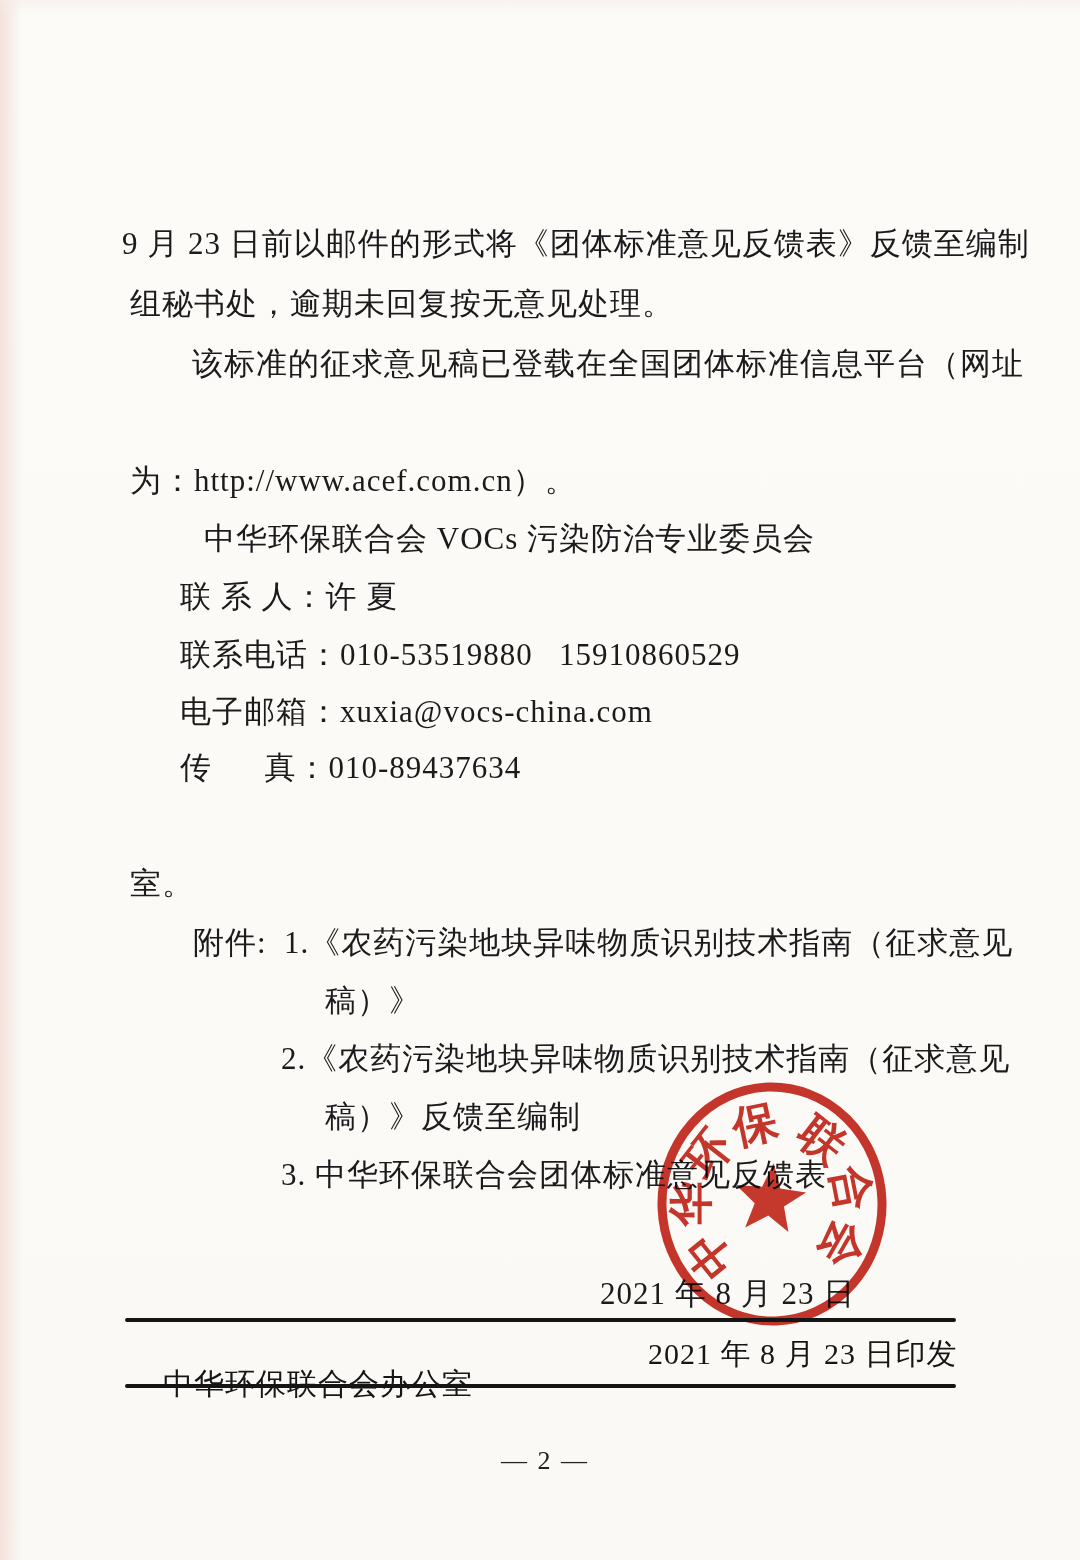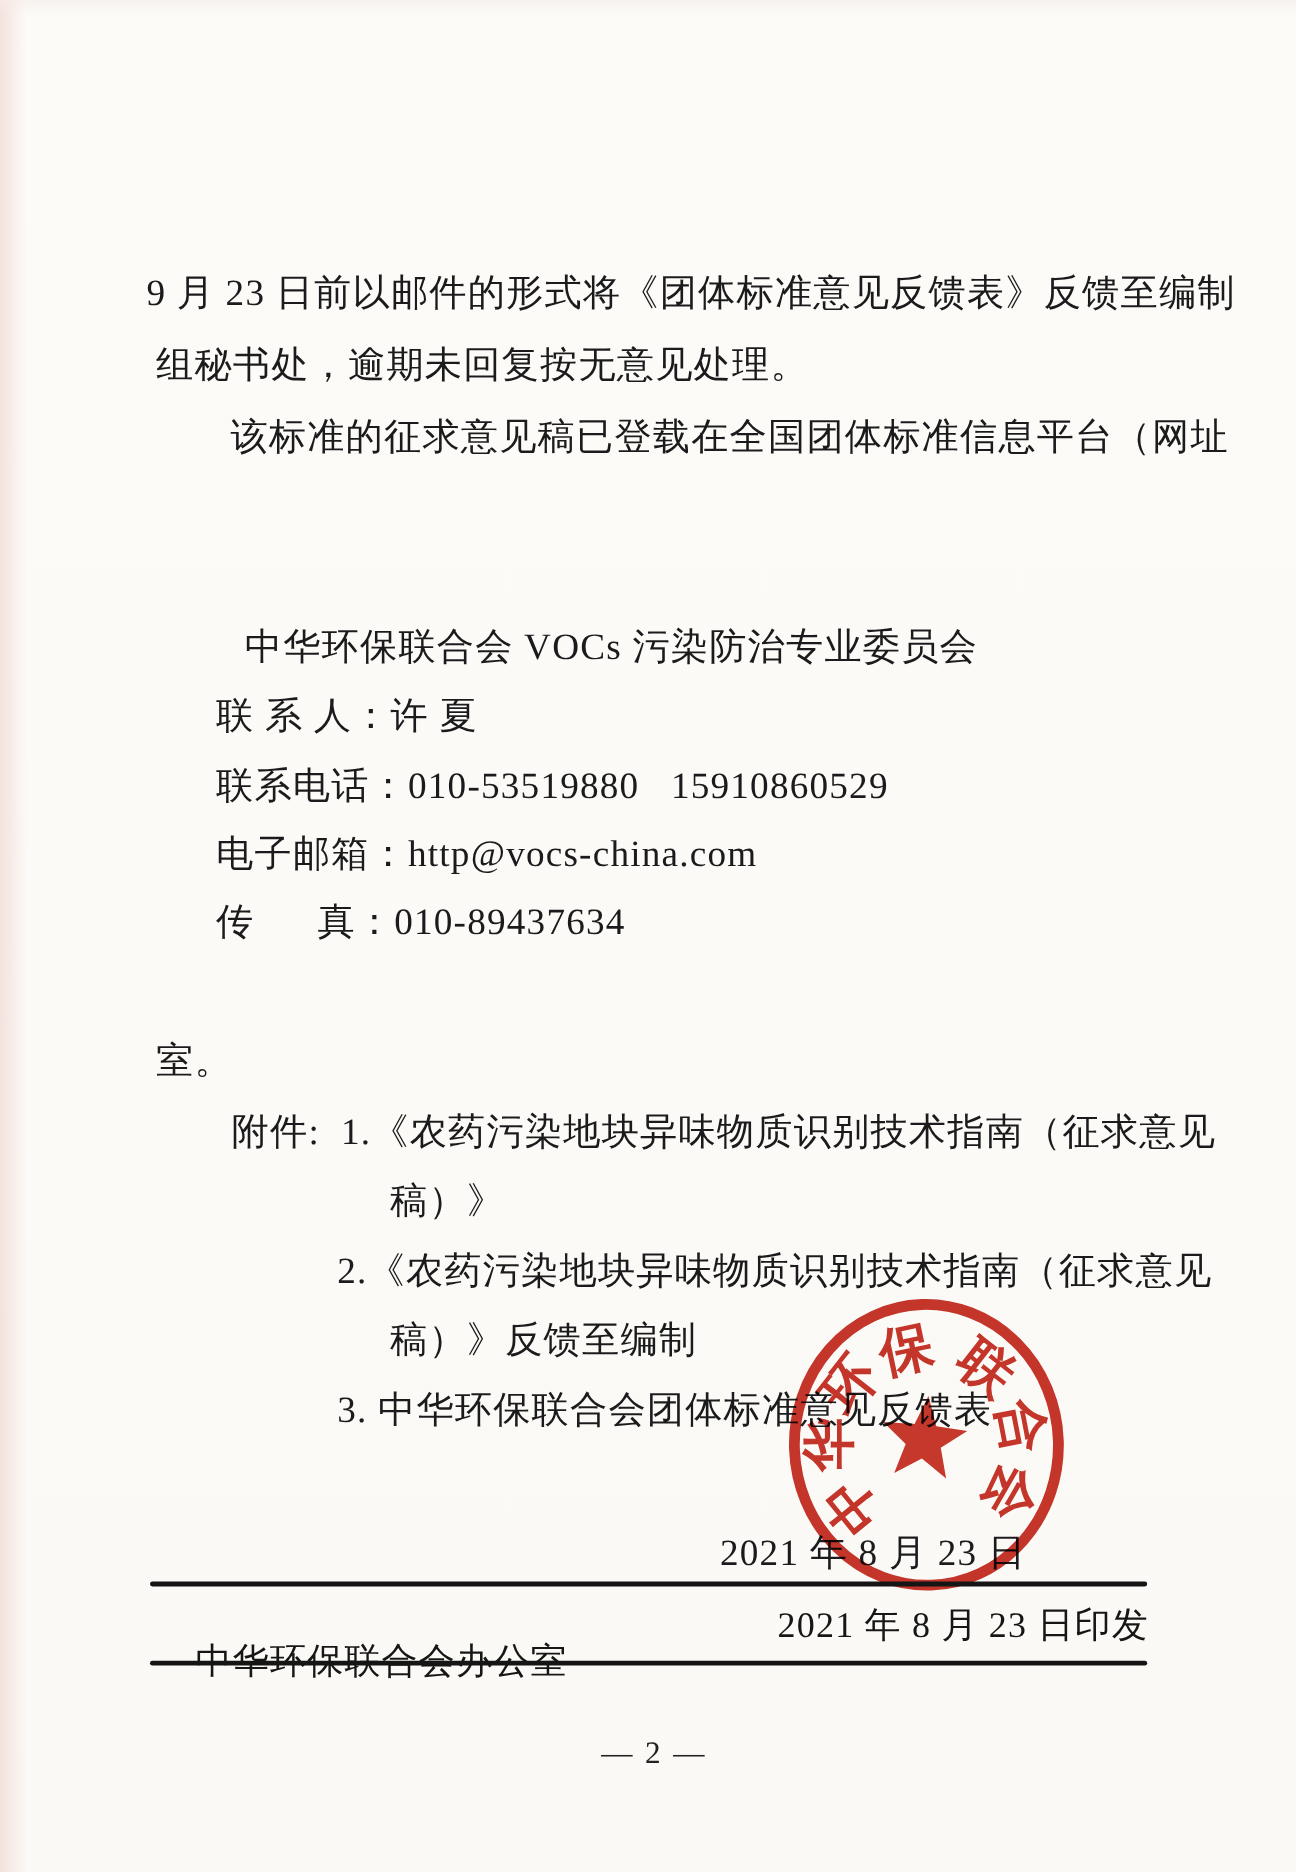--- a/index.html
+++ b/index.html
@@ -81,25 +81,26 @@
 <body>
 
 <div class="page">
 
   <div class="scan-edge-left"></div>
   <div class="scan-edge-top"></div>
 
   <div class="line" style="left:122px; top:226px;">9 月 23 日前以邮件的形式将《团体标准意见反馈表》反馈至编制</div>
   <div class="line" style="left:130px; top:286px;">组秘书处，逾期未回复按无意见处理。</div>
   <div class="line" style="left:192px; top:346px;">该标准的征求意见稿已登载在全国团体标准信息平台（网址</div>
+  <div class="line" style="left:130px; top:463px;">为：http://www.acef.com.cn）。</div>
 
   <div class="line" style="left:180px; top:521px;margin-left:24px;">中华环保联合会 VOCs 污染防治专业委员会</div>
   <div class="line" style="left:180px; top:579px;">联 系 人：许 夏</div>
   <div class="line" style="left:180px; top:637px;">联系电话：010-53519880   15910860529</div>
-  <div class="line" style="left:180px; top:694px;">电子邮箱：http@vocs-china.com</div>
+  <div class="line" style="left:180px; top:694px;">电子邮箱：xuxia@vocs-china.com</div>
   <div class="line" style="left:180px; top:750px;">传      真：010-89437634</div>
 
   <div class="line" style="left:130px; top:866px;">室。</div>
 
   <div class="line" style="left:193px; top:925px;">附件:  1.《农药污染地块异味物质识别技术指南（征求意见</div>
   <div class="line" style="left:325px; top:983px;">稿）》</div>
   <div class="line" style="left:281px; top:1041px;">2.《农药污染地块异味物质识别技术指南（征求意见</div>
   <div class="line" style="left:325px; top:1099px;">稿）》反馈至编制</div>
   <div class="line" style="left:281px; top:1157px;">3. 中华环保联合会团体标准意见反馈表</div>
 

